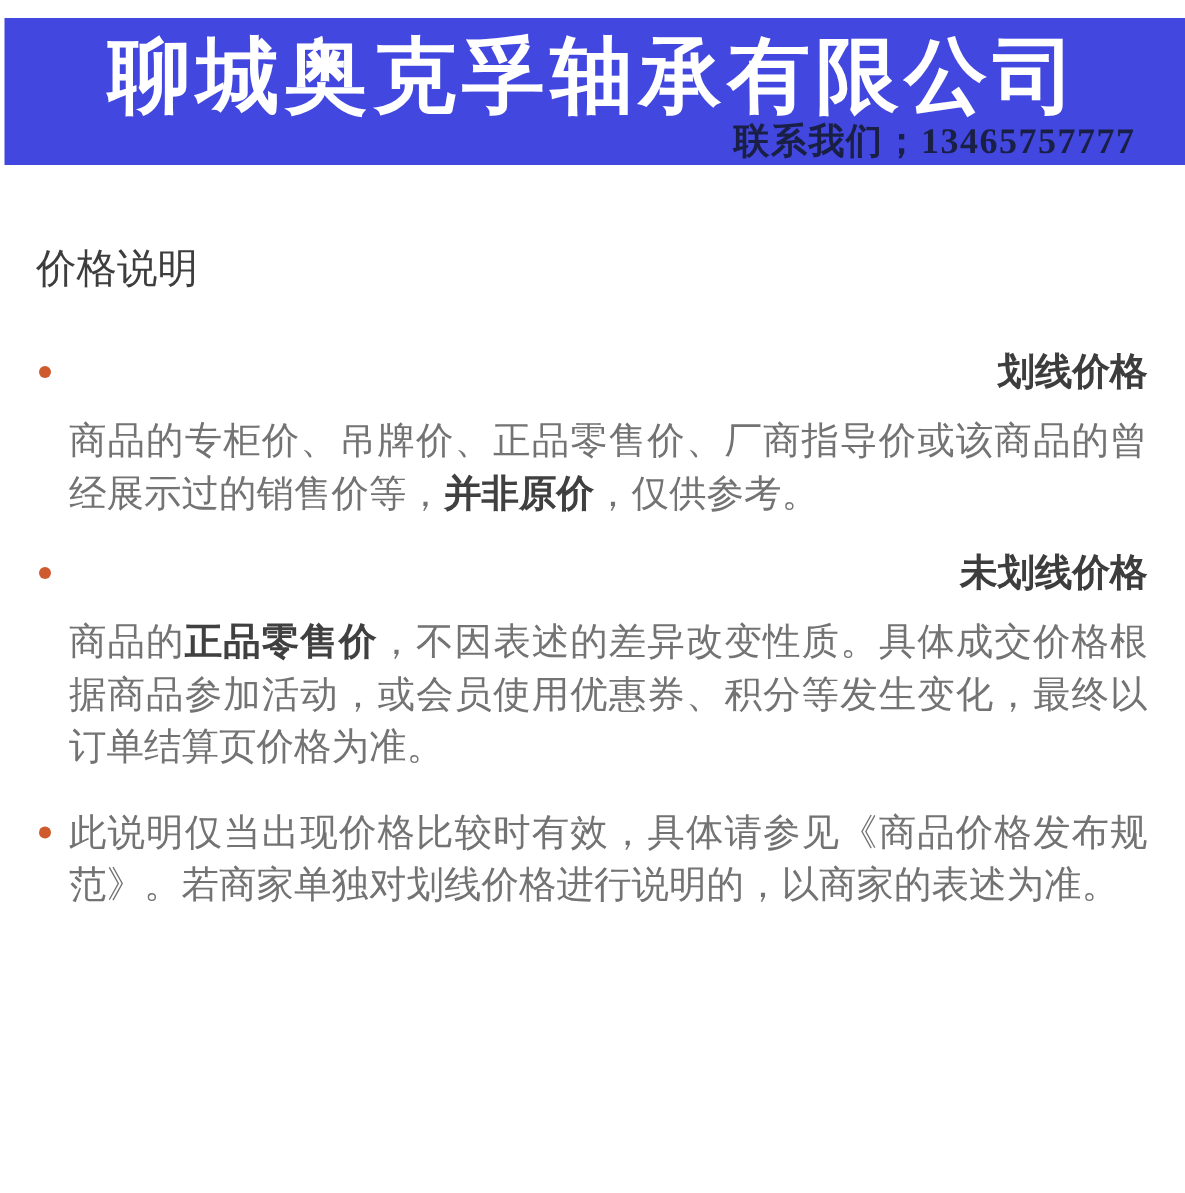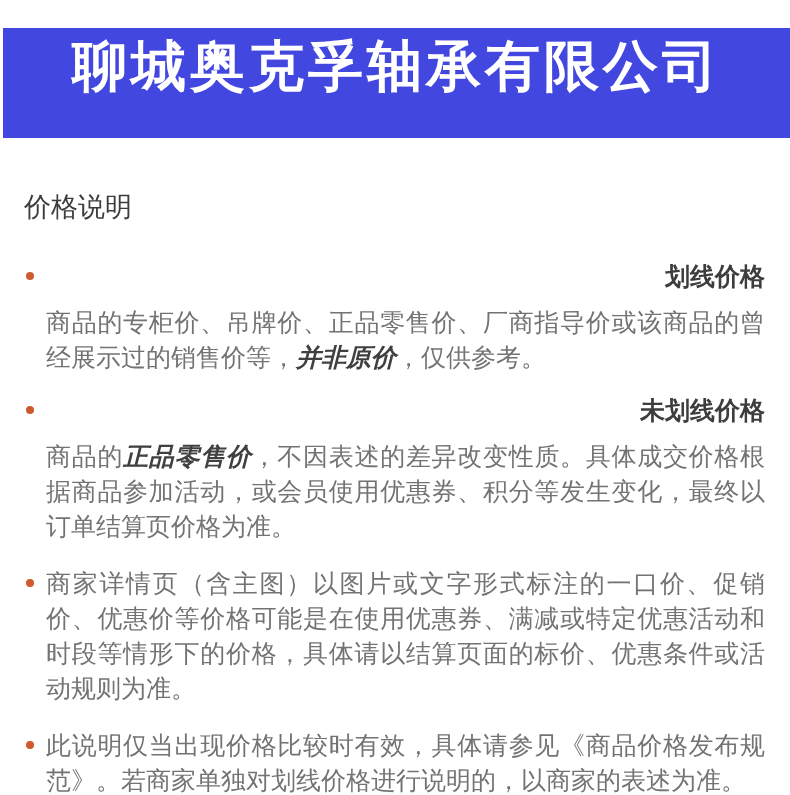--- a/index.html
+++ b/index.html
@@ -15,22 +15,22 @@
   html, body {
     margin: 0; padding: 0;
     width: 790px; height: 795px;
     background: #ffffff;
     font-family: "Liberation Sans", "DejaVu Sans", sans-serif;
     overflow: hidden;
   }
   
   .banner {
     position: relative;
-    margin: 28px 0 0 3px;
-    height: 110px;
+    margin: 12px 0 0 3px;
+    height: 98px;
     background: var(--banner-bg, #4247e0);
   }
   .banner-title {
     font-family: "Liberation Serif", "DejaVu Serif", serif;
     font-weight: 600;
     color: var(--banner-text, #ffffff);
     font-size: 55px;
     line-height: 1;
     text-align: center;
     padding-top: 11px;
@@ -82,49 +82,45 @@
     margin: 16px 0 0 0;
     font-size: 25px;
     line-height: 35px;
     color: var(--body-text, #737373);
     text-align: justify;
   }
   .sec-body.no-head { margin: 0; }
   .em {
     font-weight: 700;
     color: var(--em-text, #404040);
-    font-style: italic;
   }
 </style>
 </head>
 <body>
 
 <header class="banner">
   <div class="banner-title">聊城奥克孚轴承有限公司</div>
+  <div class="banner-contact">联系我们；13465757777</div>
 </header>
 
 <main class="content">
 
   <h1 class="page-title">价格说明</h1>
 
   <section class="sec sec-first">
     <span class="bullet bullet-heading"></span>
     <h2 class="sec-heading">划线价格</h2>
     <p class="sec-body"><span>商品的专柜价、吊牌价、正品零售价、厂商指导价或该商品的曾经展示过的销售价等，</span><span class="em">并非原价</span><span>，仅供参考。</span></p>
   </section>
 
   <section class="sec sec-normal">
     <span class="bullet bullet-heading"></span>
     <h2 class="sec-heading">未划线价格</h2>
     <p class="sec-body"><span>商品的</span><span class="em">正品零售价</span><span>，不因表述的差异改变性质。具体成交价格根据商品参加活动，或会员使用优惠券、积分等发生变化，最终以订单结算页价格为准。</span></p>
   </section>
 
-  <section class="sec sec-normal">
-    <span class="bullet bullet-body"></span>
-    <p class="sec-body no-head"><span>商家详情页（含主图）以图片或文字形式标注的一口价、促销价、优惠价等价格可能是在使用优惠券、满减或特定优惠活动和时段等情形下的价格，具体请以结算页面的标价、优惠条件或活动规则为准。</span></p>
-  </section>
 
   <section class="sec sec-normal">
     <span class="bullet bullet-body"></span>
     <p class="sec-body no-head"><span>此说明仅当出现价格比较时有效，具体请参见《商品价格发布规范》。若商家单独对划线价格进行说明的，以商家的表述为准。</span></p>
   </section>
 
 </main>
 
 </body></html>

